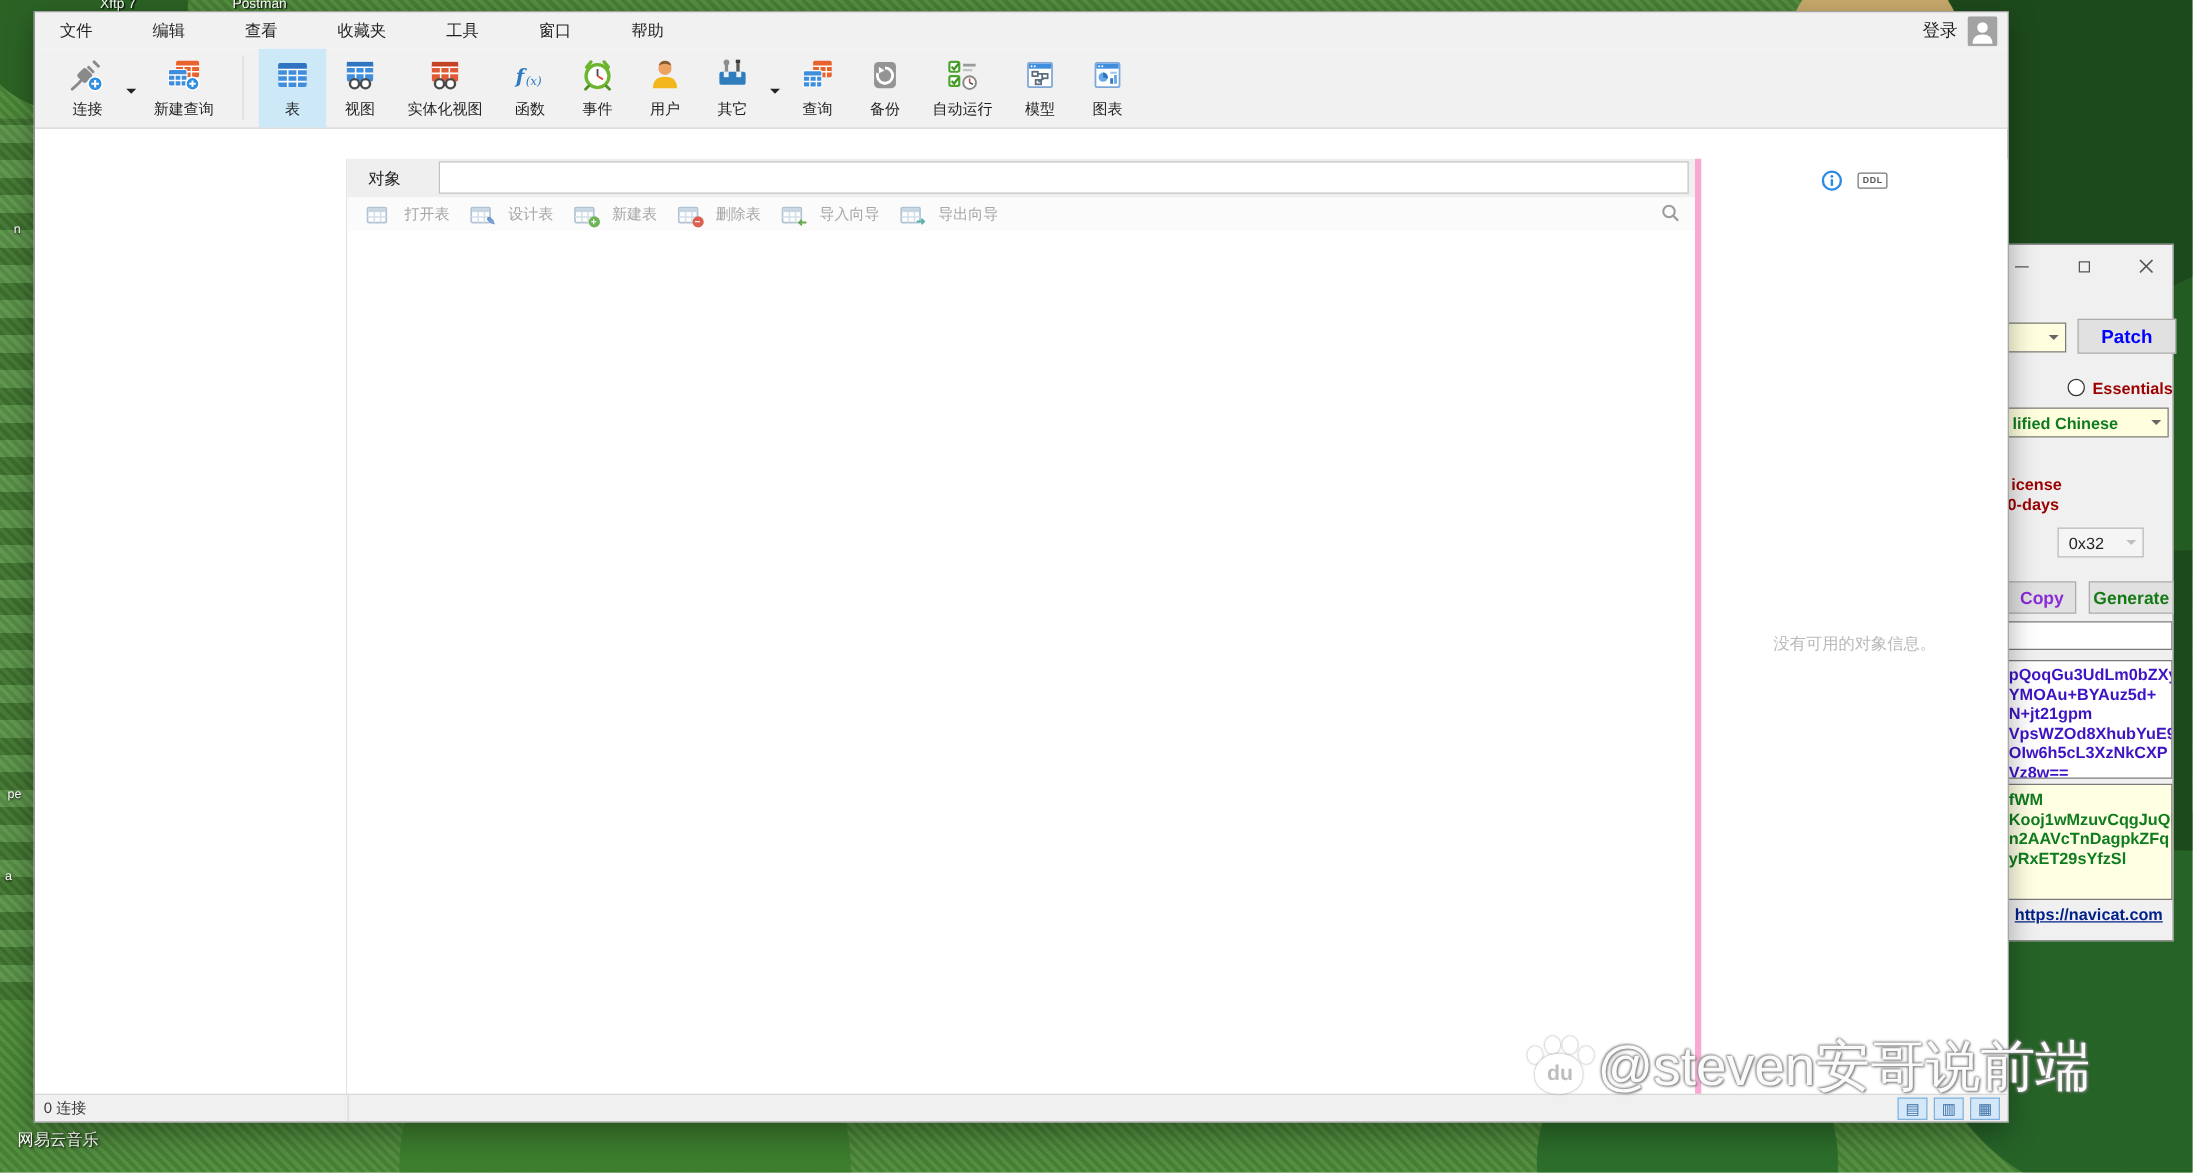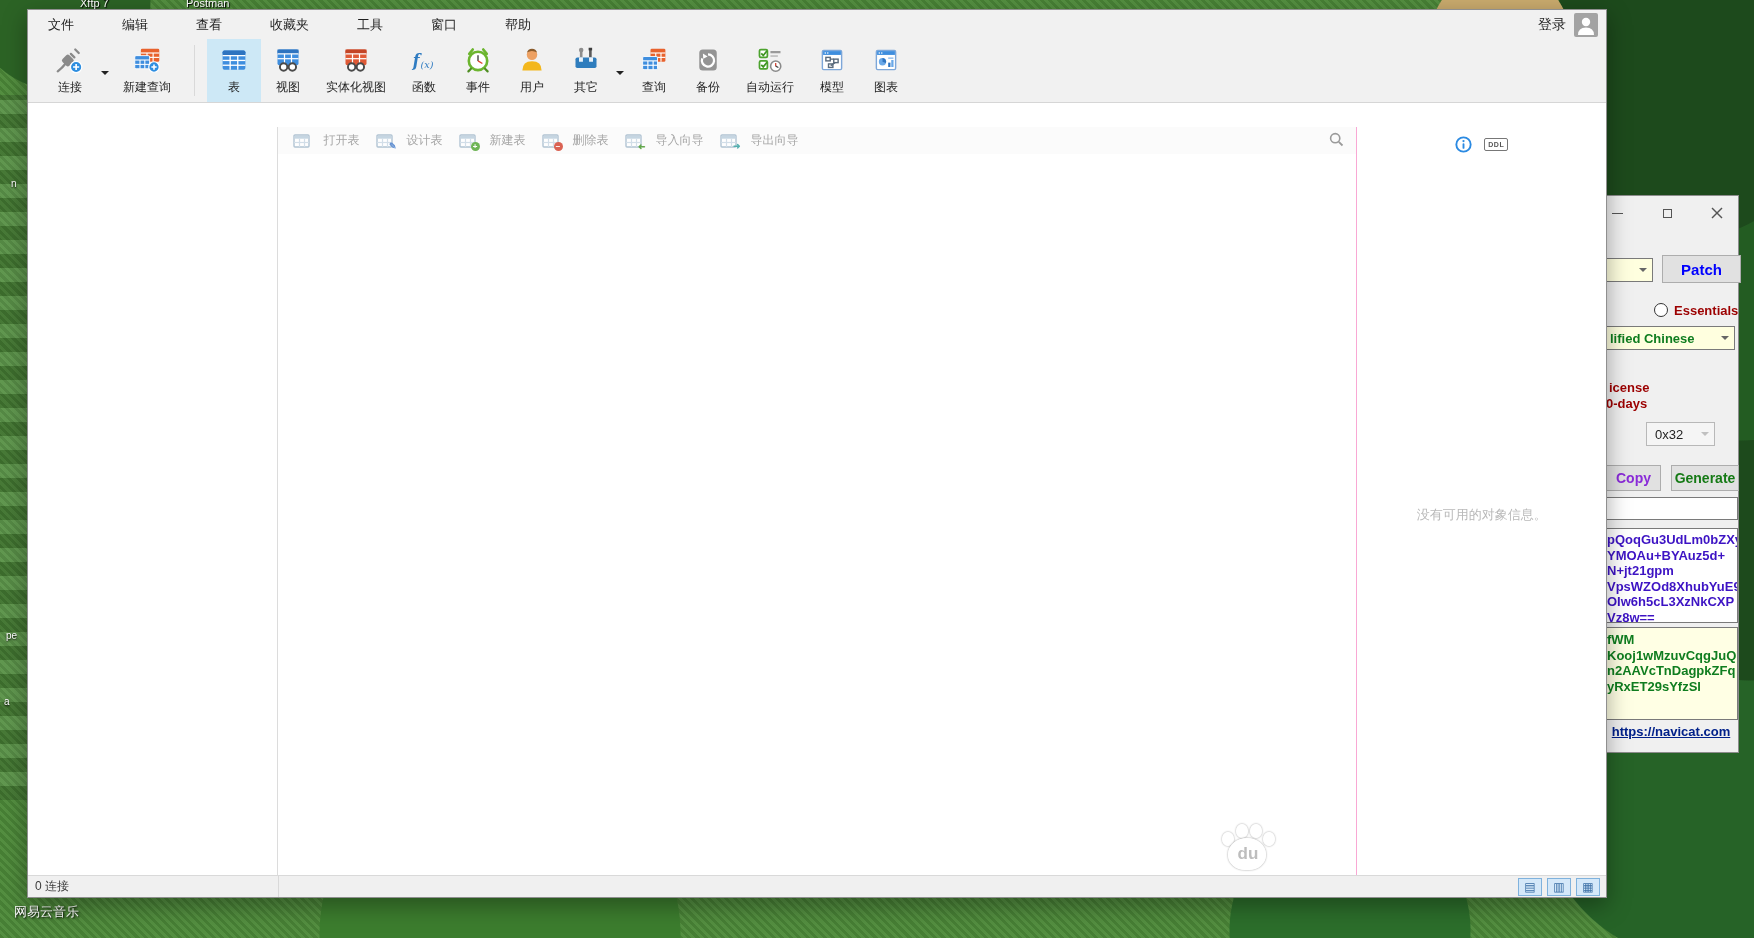--- a/index.html
+++ b/index.html
@@ -79,21 +79,21 @@
   .tab-obj { font-size:13px; color:#222; padding:0 10px 0 17px; cursor:pointer; }
   .filterbar { position:absolute; left:73px; right:5px; top:2px; height:26px; background:#fff; border:1px solid #c2c2c2; cursor:text; }
   .subtoolbar { height:27px; background:#fbfbfb; display:flex; align-items:center; gap:2px; padding-left:8px; position:relative; }
   .stbtn { display:flex; align-items:center; gap:13px; padding:2px 7px; cursor:pointer; }
   .stbtn .lbl { font-size:12px; color:#a6a6a6; white-space:nowrap; }
   .st-ico { position:relative; width:18px; height:16px; opacity:0.8; }
   .st-badge { position:absolute; bottom:-2px; right:-3px; font-size:9px; line-height:9px; font-weight:bold; }
   .st-badge.circle { width:9px; height:9px; border-radius:50%; color:#fff; text-align:center; font-size:8px; line-height:9px; }
   .search-btn { position:absolute; right:12px; top:5px; cursor:pointer; }
   .content { position:absolute; left:0; top:58px; right:0; bottom:0; background:#fff; }
-  .rightpane { width:250px; background:#fff; border-left:1px solid #f9a8d4; position:relative; }
+  .rightpane { width:250px; background:#fff; border-left:5px solid #f9a8d4; position:relative; }
   .rp-icons { display:flex; justify-content:center; align-items:center; gap:12px; padding-top:9px; }
   .ddl-box { border:1px solid #777; border-radius:2px; padding:2px 3px; font-size:7px; font-weight:bold; color:#555; letter-spacing:0.5px; cursor:pointer; }
   .rp-empty { position:absolute; top:379px; left:0; width:100%; text-align:center; font-size:13px; color:#b9b9b9; }
 
   .statusbar { position:absolute; left:0; bottom:0; width:1578px; height:22px; background:#f0f0f0; border-top:1px solid #d9d9d9;
     display:flex; align-items:center; font-size:12px; color:#3a3a3a;text-align:center; }
   .status-text { padding-left:7px; }
   .status-sep { position:absolute; left:250px; top:0; bottom:0; width:1px; background:#d9d9d9; }
   .view-toggles { position:absolute; right:6px; top:2px; display:flex; gap:5px; }
   .vt { width:24px; height:18px; background:#d4e8f9; border:1px solid #7fb2dd; color:#3a6ea5; font-size:12px;
@@ -420,20 +420,24 @@
         <rect x="18.5" y="13" width="6" height="1.8" fill="#9cc3ec"></rect>
       </svg>
       <span class="lbl">图表</span>
     </div>
   </div>
 
   <div class="mainrow">
     <div class="leftpane"></div>
     <div class="vline"></div>
     <div class="centerpane">
+      <div class="tabrow">
+        <span class="tab-obj">对象</span>
+        <span class="filterbar"></span>
+      </div>
       <div class="subtoolbar">
         <span class="stbtn">
           <span class="st-ico">
             <svg width="18" height="16" viewBox="0 0 18 16">
                 <rect x="1" y="2" width="15" height="12" rx="1" fill="#fff" stroke="#9fb6c9" stroke-width="1.4"></rect>
                 <rect x="1.7" y="2.7" width="13.6" height="3" fill="#b9cddd"></rect>
                 <line x1="6.5" y1="5.5" x2="6.5" y2="14" stroke="#c9d8e4" stroke-width="1.2"></line>
                 <line x1="11.5" y1="5.5" x2="11.5" y2="14" stroke="#c9d8e4" stroke-width="1.2"></line>
                 <line x1="1" y1="9.5" x2="16" y2="9.5" stroke="#c9d8e4" stroke-width="1.2"></line>
               </svg>
@@ -540,13 +544,14 @@
 
 <div class="watermark">
   <span class="paw">
     <span class="toe t1"></span>
       <span class="toe t2"></span>
       <span class="toe t3"></span>
       <span class="toe t4"></span>
     <span class="pad"></span>
     <span class="du">du</span>
   </span>
+  <span class="wm-text">@steven安哥说前端</span>
 </div>
 
 </body></html>

